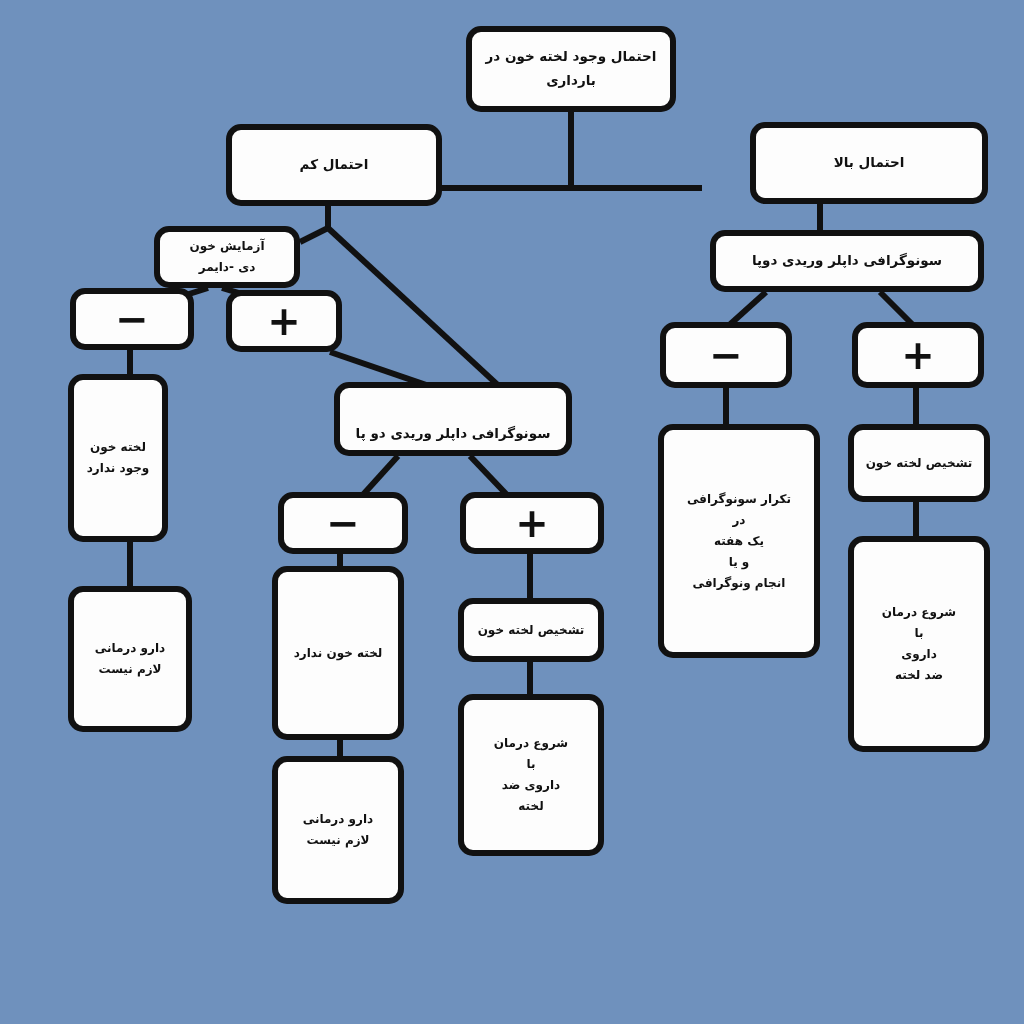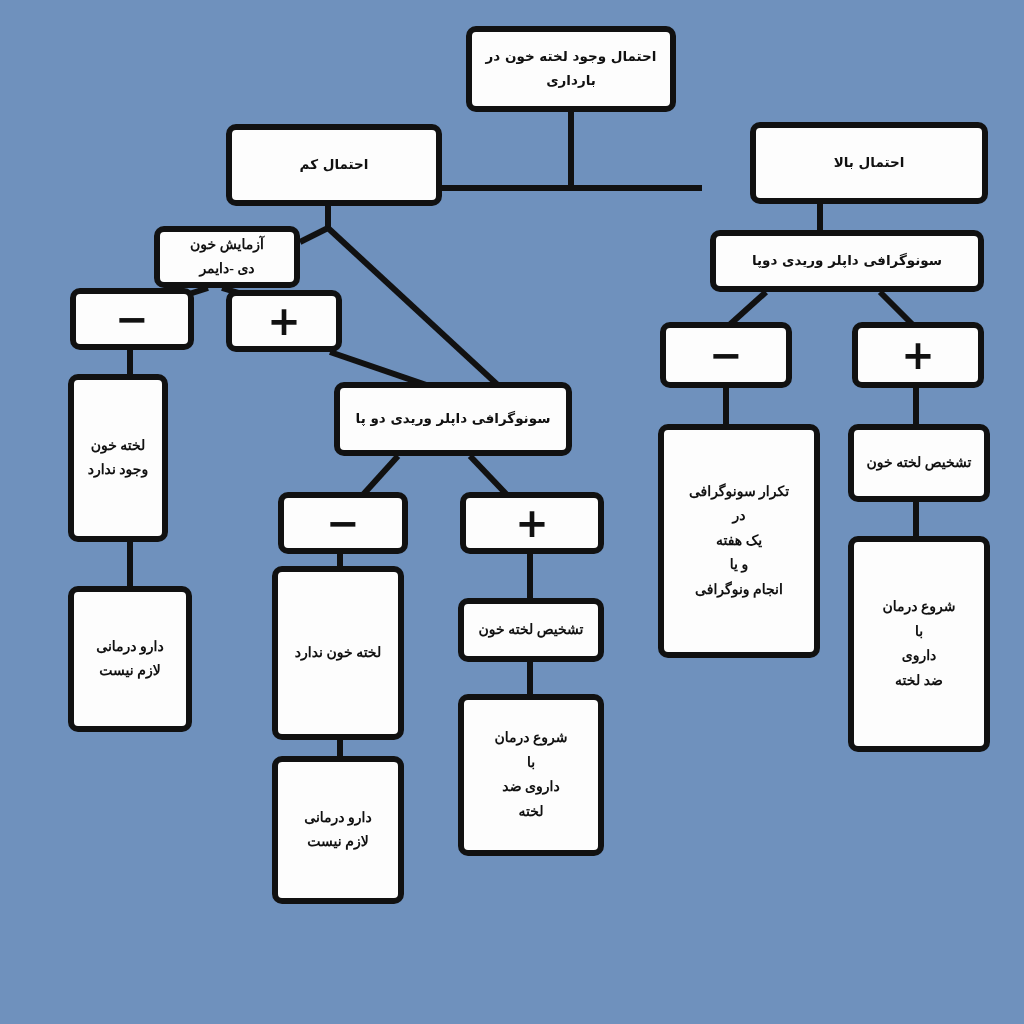--- a/index.html
+++ b/index.html
@@ -15,21 +15,21 @@
     width:1024px;height:1024px;
   }
   #edges{
     position:absolute;left:0;top:0;width:1024px;height:1024px;
     pointer-events:none;
   }
   .node{
     position:absolute;
     background:#fdfdfd;
     border:6px solid #111;
-    border-radius:10px;
+    border-radius:15px;
     box-sizing:border-box;
     display:flex;
     align-items:center;
     justify-content:center;
     text-align:center;
     color:#111;
     font-weight:bold;
     font-size:13.5px;
     line-height:1.75;
     direction:rtl;
@@ -37,21 +37,21 @@
     z-index:2;
     letter-spacing:0px;
   }
   .node .txt{display:block;width:100%;}
   .sign{
     font-size:40px;
     line-height:1;
     font-weight:bold;
     font-family:"DejaVu Sans","Liberation Sans",sans-serif;
   }
-  .n-small{font-size:14px;font-family:Liberation Serif, serif;}
+  .n-small{font-size:12px;}
   .n-mid{font-size:13.5px;}
 </style>
 </head>
 <body>
 
 <div id="chart">
   <svg id="edges" viewBox="0 0 1024 1024" xmlns="http://www.w3.org/2000/svg">
     <g stroke="#111" stroke-width="6" fill="none" stroke-linecap="butt">
 
       <path d="M571,112 L571,188"></path>
@@ -105,21 +105,21 @@
   </div>
 
   <div class="node" style="left:70px;top:288px;width:124px;height:62px;">
     <span class="txt sign">−</span>
   </div>
 
   <div class="node" style="left:226px;top:290px;width:116px;height:62px;">
     <span class="txt sign">+</span>
   </div>
 
-  <div class="node" style="left:334px;top:382px;width:238px;height:74px;">
+  <div class="node" style="left:334px;top:382px;width:238px;height:74px;align-items:flex-end;">
     <span class="txt n-mid">سونوگرافی داپلر وریدی دو پا</span>
   </div>
 
   <div class="node" style="left:68px;top:374px;width:100px;height:168px;">
     <span class="txt n-small">لخته خون<br>وجود ندارد</span>
   </div>
 
   <div class="node" style="left:68px;top:586px;width:124px;height:146px;">
     <span class="txt n-small">دارو درمانی<br>لازم نیست</span>
   </div>

